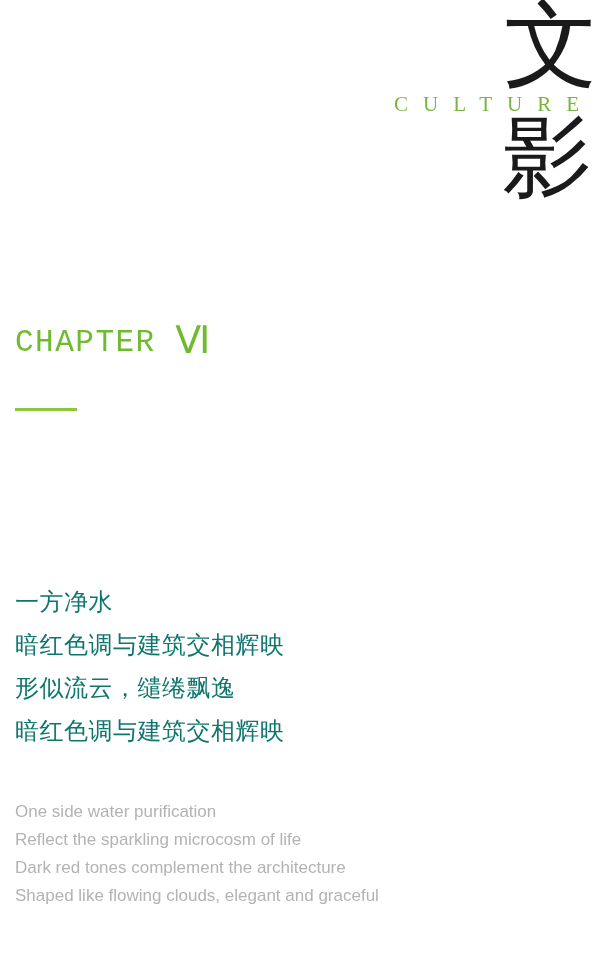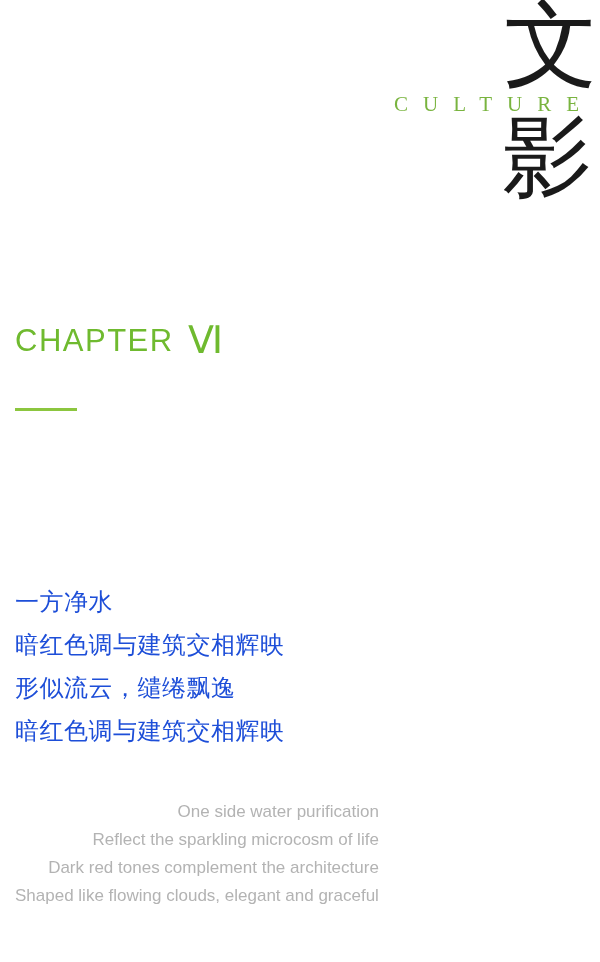--- a/index.html
+++ b/index.html
@@ -32,21 +32,21 @@
     letter-spacing: 15px;
     text-indent: 15px;
     white-space: nowrap;
   }
 
   
   .chapter-title {
     position: absolute;
     left: 15px; top: 318px;
     color: #6FBA2F;
-    font-family: Liberation Sans, sans-serif;
+    font-family: Liberation Mono, monospace;
     white-space: nowrap;
   }
   .chapter-label { font-size: 31px; letter-spacing: 1.5px; }
   .chapter-numeral { font-size: 38px; font-weight: 400; margin-left: 10px; vertical-align: -2px; }
   .divider-line {
     position: absolute;
     left: 15px; top: 408px;
     width: 62px; height: 3px;
     background: #8CC63F;
   }
@@ -60,36 +60,36 @@
     font-weight: 700;
     font-style: italic;
     letter-spacing: 2px;
     white-space: nowrap;
   }
 
   
   .poem-cn {
     position: absolute;
     left: 15px; top: 581px;
-    color: #1d4ed8;
+    color: #0f766e;
     font-size: 24px;
     letter-spacing: 0.5px;
   }
   .poem-cn .poem-line { height: 43px; line-height: 43px; white-space: nowrap; }
 
   
   .poem-en {
     position: absolute;
     left: 15px; top: 798px;
     color: #b3b3b3;
     font-family: "Liberation Sans", "DejaVu Sans", sans-serif;
     font-weight: 300;
     font-size: 17px;
   }
-  .poem-en .poem-en-line { height: 28px; line-height: 28px; white-space: nowrap; text-align: right; }
+  .poem-en .poem-en-line { height: 28px; line-height: 28px; white-space: nowrap; }
 </style>
 </head>
 <body>
 
 <div class="page">
 
   <div class="header-art">
 
     <div class="hanzi hanzi-wen">文</div>
     <div class="culture-word">CULTURE</div>

